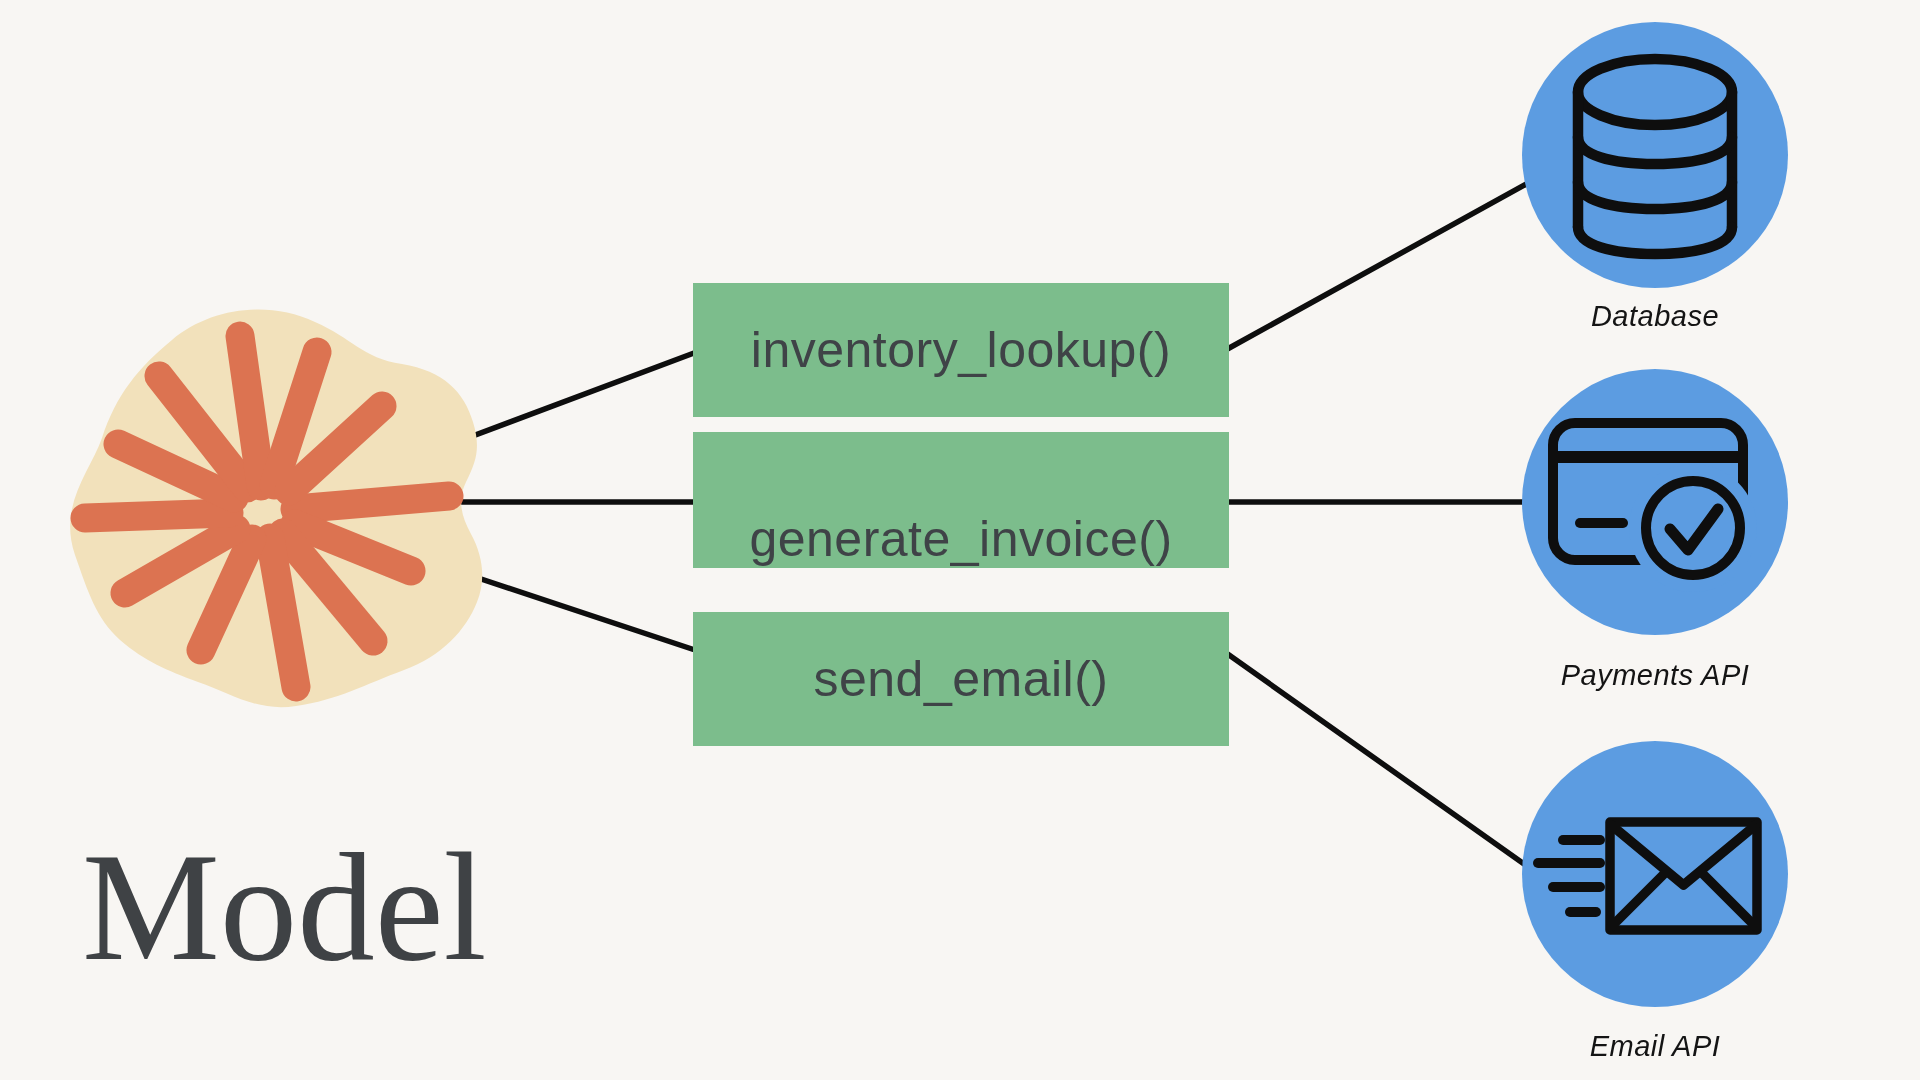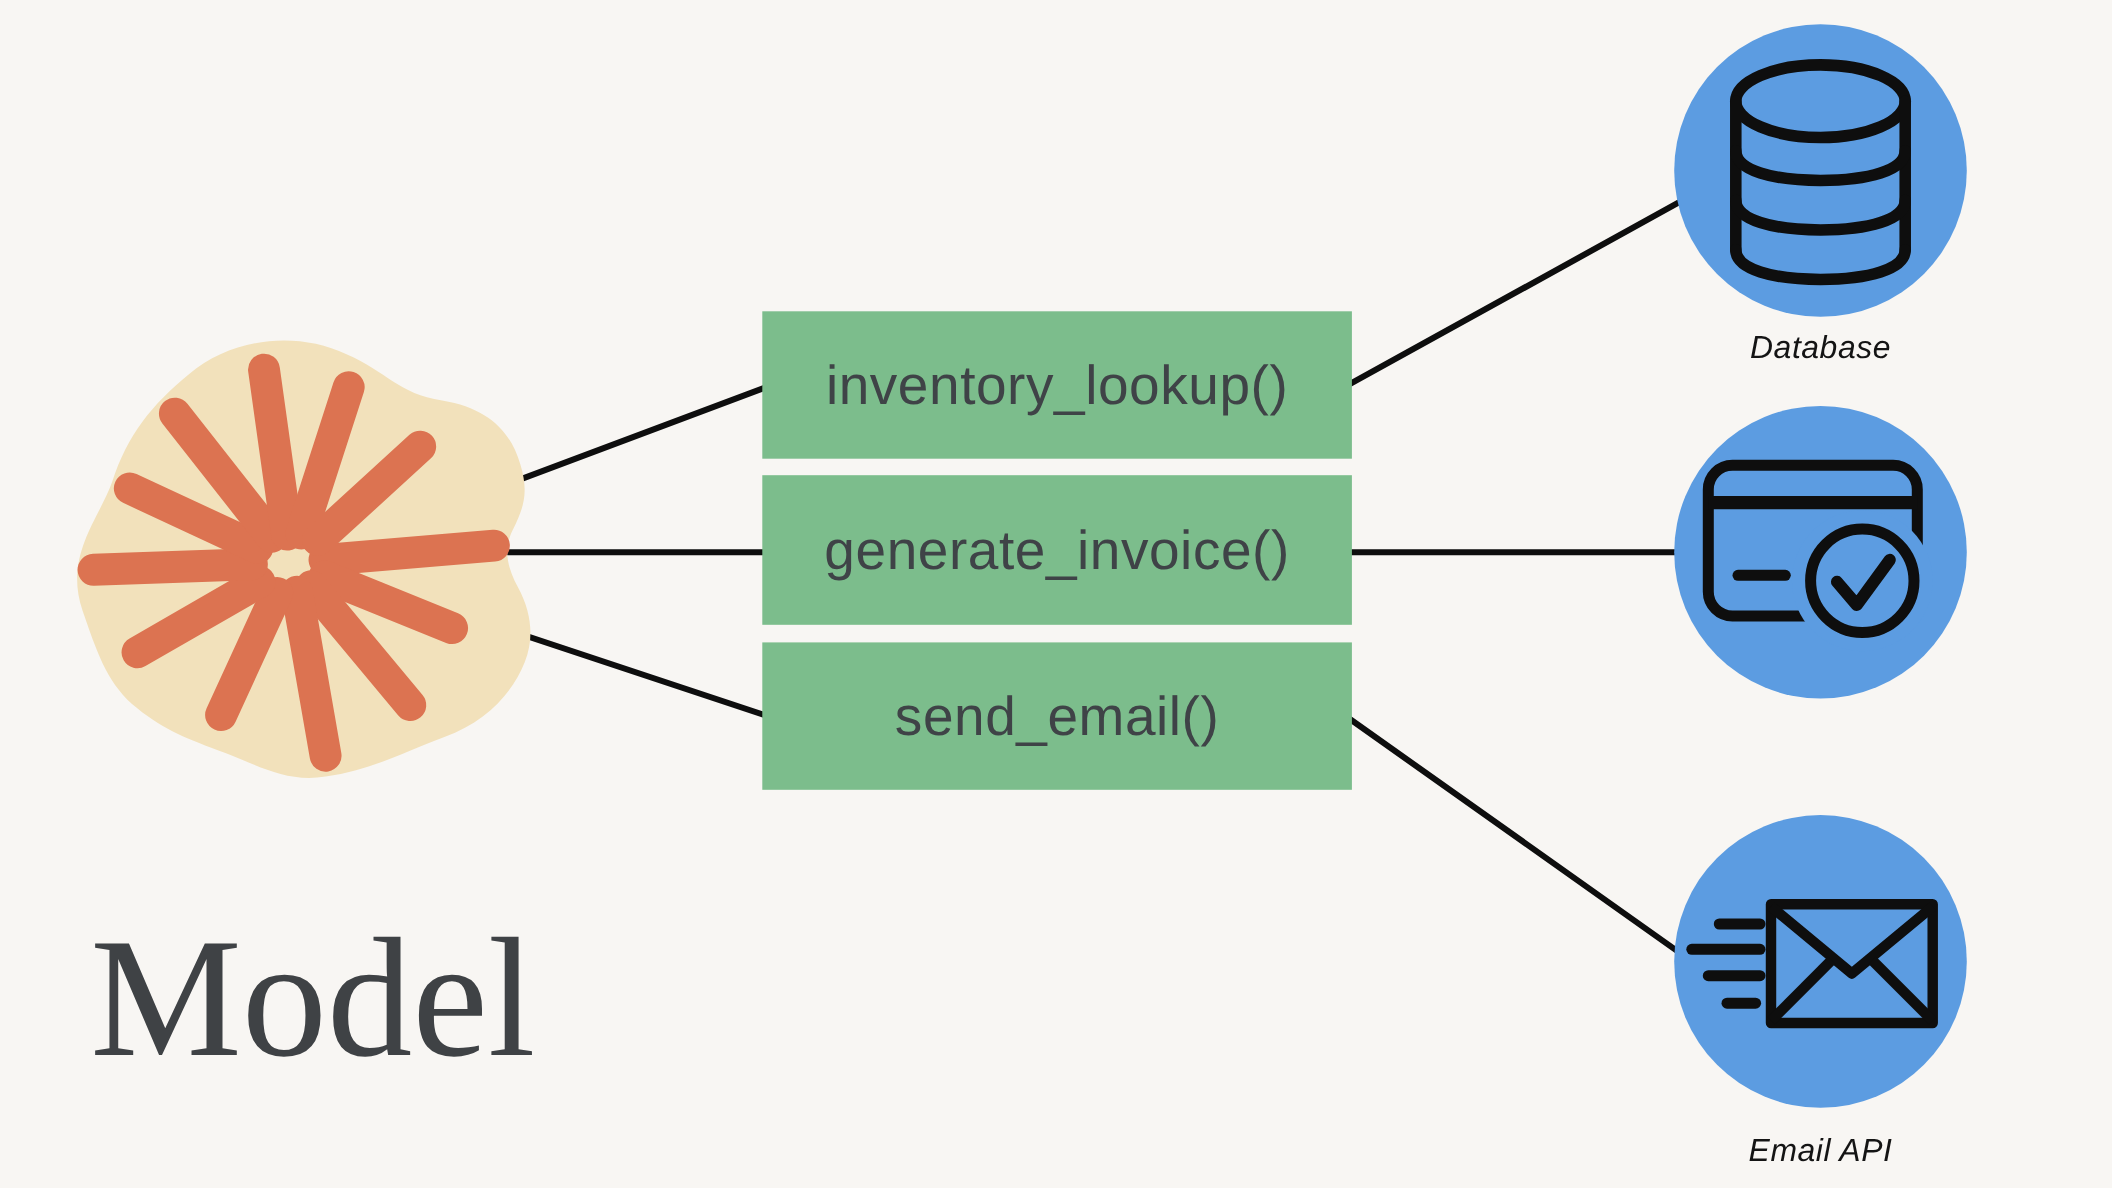--- a/index.html
+++ b/index.html
@@ -15,22 +15,22 @@
   .tool-box{
     position:absolute;
     left:693px;width:536px;
     background:#7CBD8C;
     display:flex;align-items:center;justify-content:center;
     color:#3F4347;
     font-size:50px;
     letter-spacing:0.5px;
   }
   #tool-box-1{top:283px;height:134px;}
-  #tool-box-2{top:432px;height:136px;}
-  #tool-box-3{top:584px;height:134px;justify-content:center;}
+  #tool-box-2{top:432px;height:136px;align-items:flex-end;}
+  #tool-box-3{top:612px;height:134px;justify-content:center;}
 
   .service-circle{
     position:absolute;
     left:1522px;width:266px;height:266px;
     border-radius:50%;
     background:#5C9CE1;
   }
   #service-circle-1{top:22px;}
   #service-circle-2{top:369px;}
   #service-circle-3{top:741px;}
@@ -146,17 +146,18 @@
       <g stroke-linecap="round" stroke-width="10">
         <line x1="41" y1="99" x2="78" y2="99"></line>
         <line x1="16" y1="122" x2="78" y2="122"></line>
         <line x1="31" y1="146" x2="78" y2="146"></line>
         <line x1="48" y1="171" x2="74" y2="171"></line>
       </g>
     </svg>
   </div>
 
   <div class="service-label" id="service-label-1">Database</div>
+  <div class="service-label" id="service-label-2">Payments API</div>
   <div class="service-label" id="service-label-3">Email API</div>
 
   <div class="big-heading" id="heading-model">Model</div>
 
 </div>
 
 </body></html>

